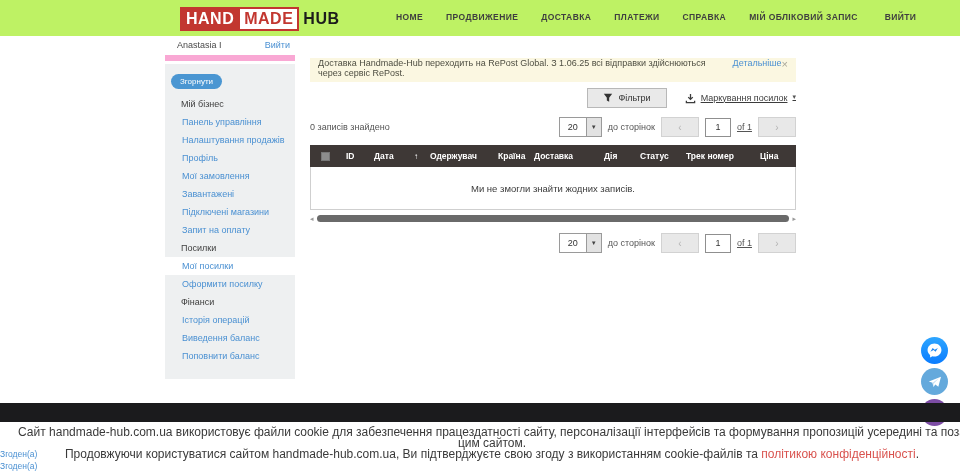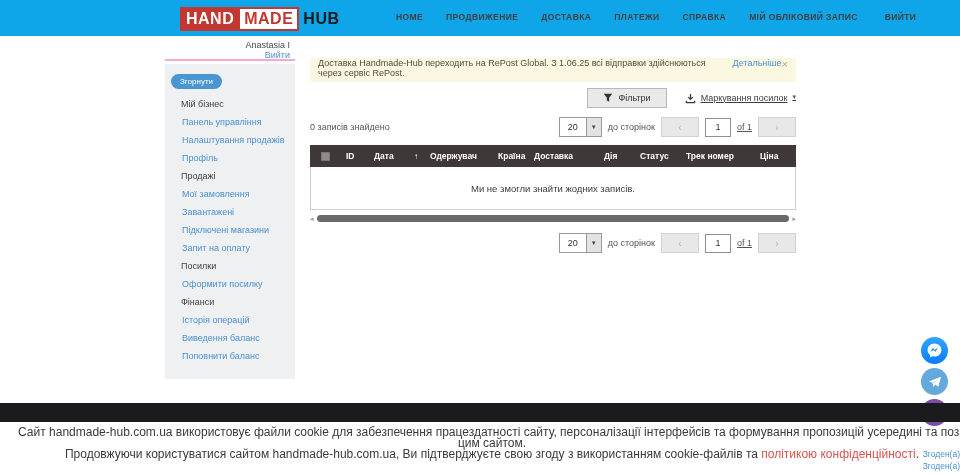--- a/index.html
+++ b/index.html
@@ -5,32 +5,32 @@
   * { margin:0; padding:0; box-sizing:border-box; }
   html,body { width:960px; height:474px; }
   body {
     position:relative;
     font-family:"Liberation Sans", sans-serif;
     background:#ffffff;
     color:#3a3a3a;
     overflow:hidden;
   }
   
-  .top-header { position:absolute; top:0; left:0; width:960px; height:36px; background:#0ea5e9; }
+  .top-header { position:absolute; top:0; left:0; width:960px; height:36px; background:#bef264; }
   .logo { position:absolute; left:180px; top:7px; display:flex; align-items:center; font-weight:bold; font-size:16px; letter-spacing:.5px; }
   .logo .p1 { background:#c23730; color:#fff; padding:1px 4px; border:2px solid #c23730; }
   .logo .p2 { background:#fff; color:#c23730; padding:1px 4px; border:2px solid #c23730; border-left:none; }
   .logo .p3 { color:#1c1c1c; padding:1px 2px 1px 4px; }
   .main-nav { position:absolute; left:368px; top:12px; display:flex; gap:23px;padding-left:28px; }
   .main-nav a { font-size:8.5px; font-weight:bold; color:#3f3f3f; text-decoration:none; letter-spacing:.4px; white-space:nowrap; }
   .main-nav a.logout { margin-left:4px; }
 
   
   .sidebar { position:absolute; left:165px; top:40px; width:130px; }
-  .side-user { height:21px; display:flex; justify-content:space-between; align-items:flex-end; padding:0 5px 0 12px; border-bottom:2px solid #f9a8d4; background:#fff;flex-direction:column; }
+  .side-user { height:21px; display:flex; justify-content:space-between; align-items:flex-start; padding:0 5px 0 12px; border-bottom:6px solid #f9a8d4; background:#fff; }
   .side-user .uname { font-size:9px; color:#4a4a4a; }
   .side-user .ulogout { font-size:9px; color:#4a90d2; text-decoration:none; }
   .side-panel { margin-top:3px; background:#eef0f1; padding:6px 0 14px 0; }
   .collapse-btn { display:inline-block; margin:2px 0 6px 6px; background:#4a96d2; color:#fff; font-size:8px; padding:3px 9px; border-radius:9px; border:none; cursor:pointer; }
   .side-row { font-size:9px; line-height:18px; height:18px; white-space:nowrap; overflow:hidden; }
   .side-head { color:#3e3e3e; padding-left:16px; }
   .side-item { color:#4a90d2; padding-left:17px; cursor:pointer; }
   .side-item.active { background:#ffffff; }
 
   
@@ -77,21 +77,21 @@
   .social { position:absolute; right:12px; width:27px; }
   .soc { position:absolute; right:0; width:27px; height:27px; border-radius:50%; display:flex; align-items:center; justify-content:center; cursor:pointer; }
   .soc-msgr { top:337px; background:linear-gradient(180deg,#2ea6ff,#0a7cff); }
   .soc-tg { top:368px; background:#64a9dc; }
   .soc-viber { top:399px; background:#7d4da5; color:#fff; font-size:14px; }
 
   
   .footer-bar { position:absolute; left:0; top:403px; width:960px; height:19px; background:#1b1b1d; }
   .cookie { position:absolute; left:12px; top:427px; width:960px; text-align:center; font-size:12px; color:#3a3a3a; line-height:11px; }
   .cookie .red { color:#d9534f; }
-  .agree { position:absolute; left:0; width:960px; text-align:right; font-size:8.5px; }
+  .agree { position:absolute; left:0; width:960px; text-align:left; font-size:8.5px; }
   .agree a { color:#4a90d2; text-decoration:none; }
   .agree1 { top:449px; } .agree2 { top:461px; }
 </style>
 </head>
 <body>
 
 <div class="top-header">
   <div class="logo">
     <span class="p1">HAND</span>
     <span class="p2">MADE</span>
@@ -112,26 +112,26 @@
   <div class="side-user">
     <span class="uname">Anastasia I</span>
     <a href="#" class="ulogout">Вийти</a>
   </div>
   <div class="side-panel">
     <button class="collapse-btn">Згорнути</button>
     <div class="side-row side-head">Мій бізнес</div>
     <div class="side-row side-item">Панель управління</div>
     <div class="side-row side-item">Налаштування продажів</div>
     <div class="side-row side-item">Профіль</div>
-    <div class="side-row side-head">Продажі</div>
     <div class="side-row side-item">Мої замовлення</div>
     <div class="side-row side-item">Завантажені</div>
     <div class="side-row side-item">Підключені магазини</div>
     <div class="side-row side-item">Запит на оплату</div>
     <div class="side-row side-head">Посилки</div>
+    <div class="side-row side-item active">Мої посилки</div>
     <div class="side-row side-item">Оформити посилку</div>
     <div class="side-row side-head">Фінанси</div>
     <div class="side-row side-item">Історія операцій</div>
     <div class="side-row side-item">Виведення баланс</div>
     <div class="side-row side-item">Поповнити баланс</div>
   </div>
 </div>
 
 <div class="main">
 

